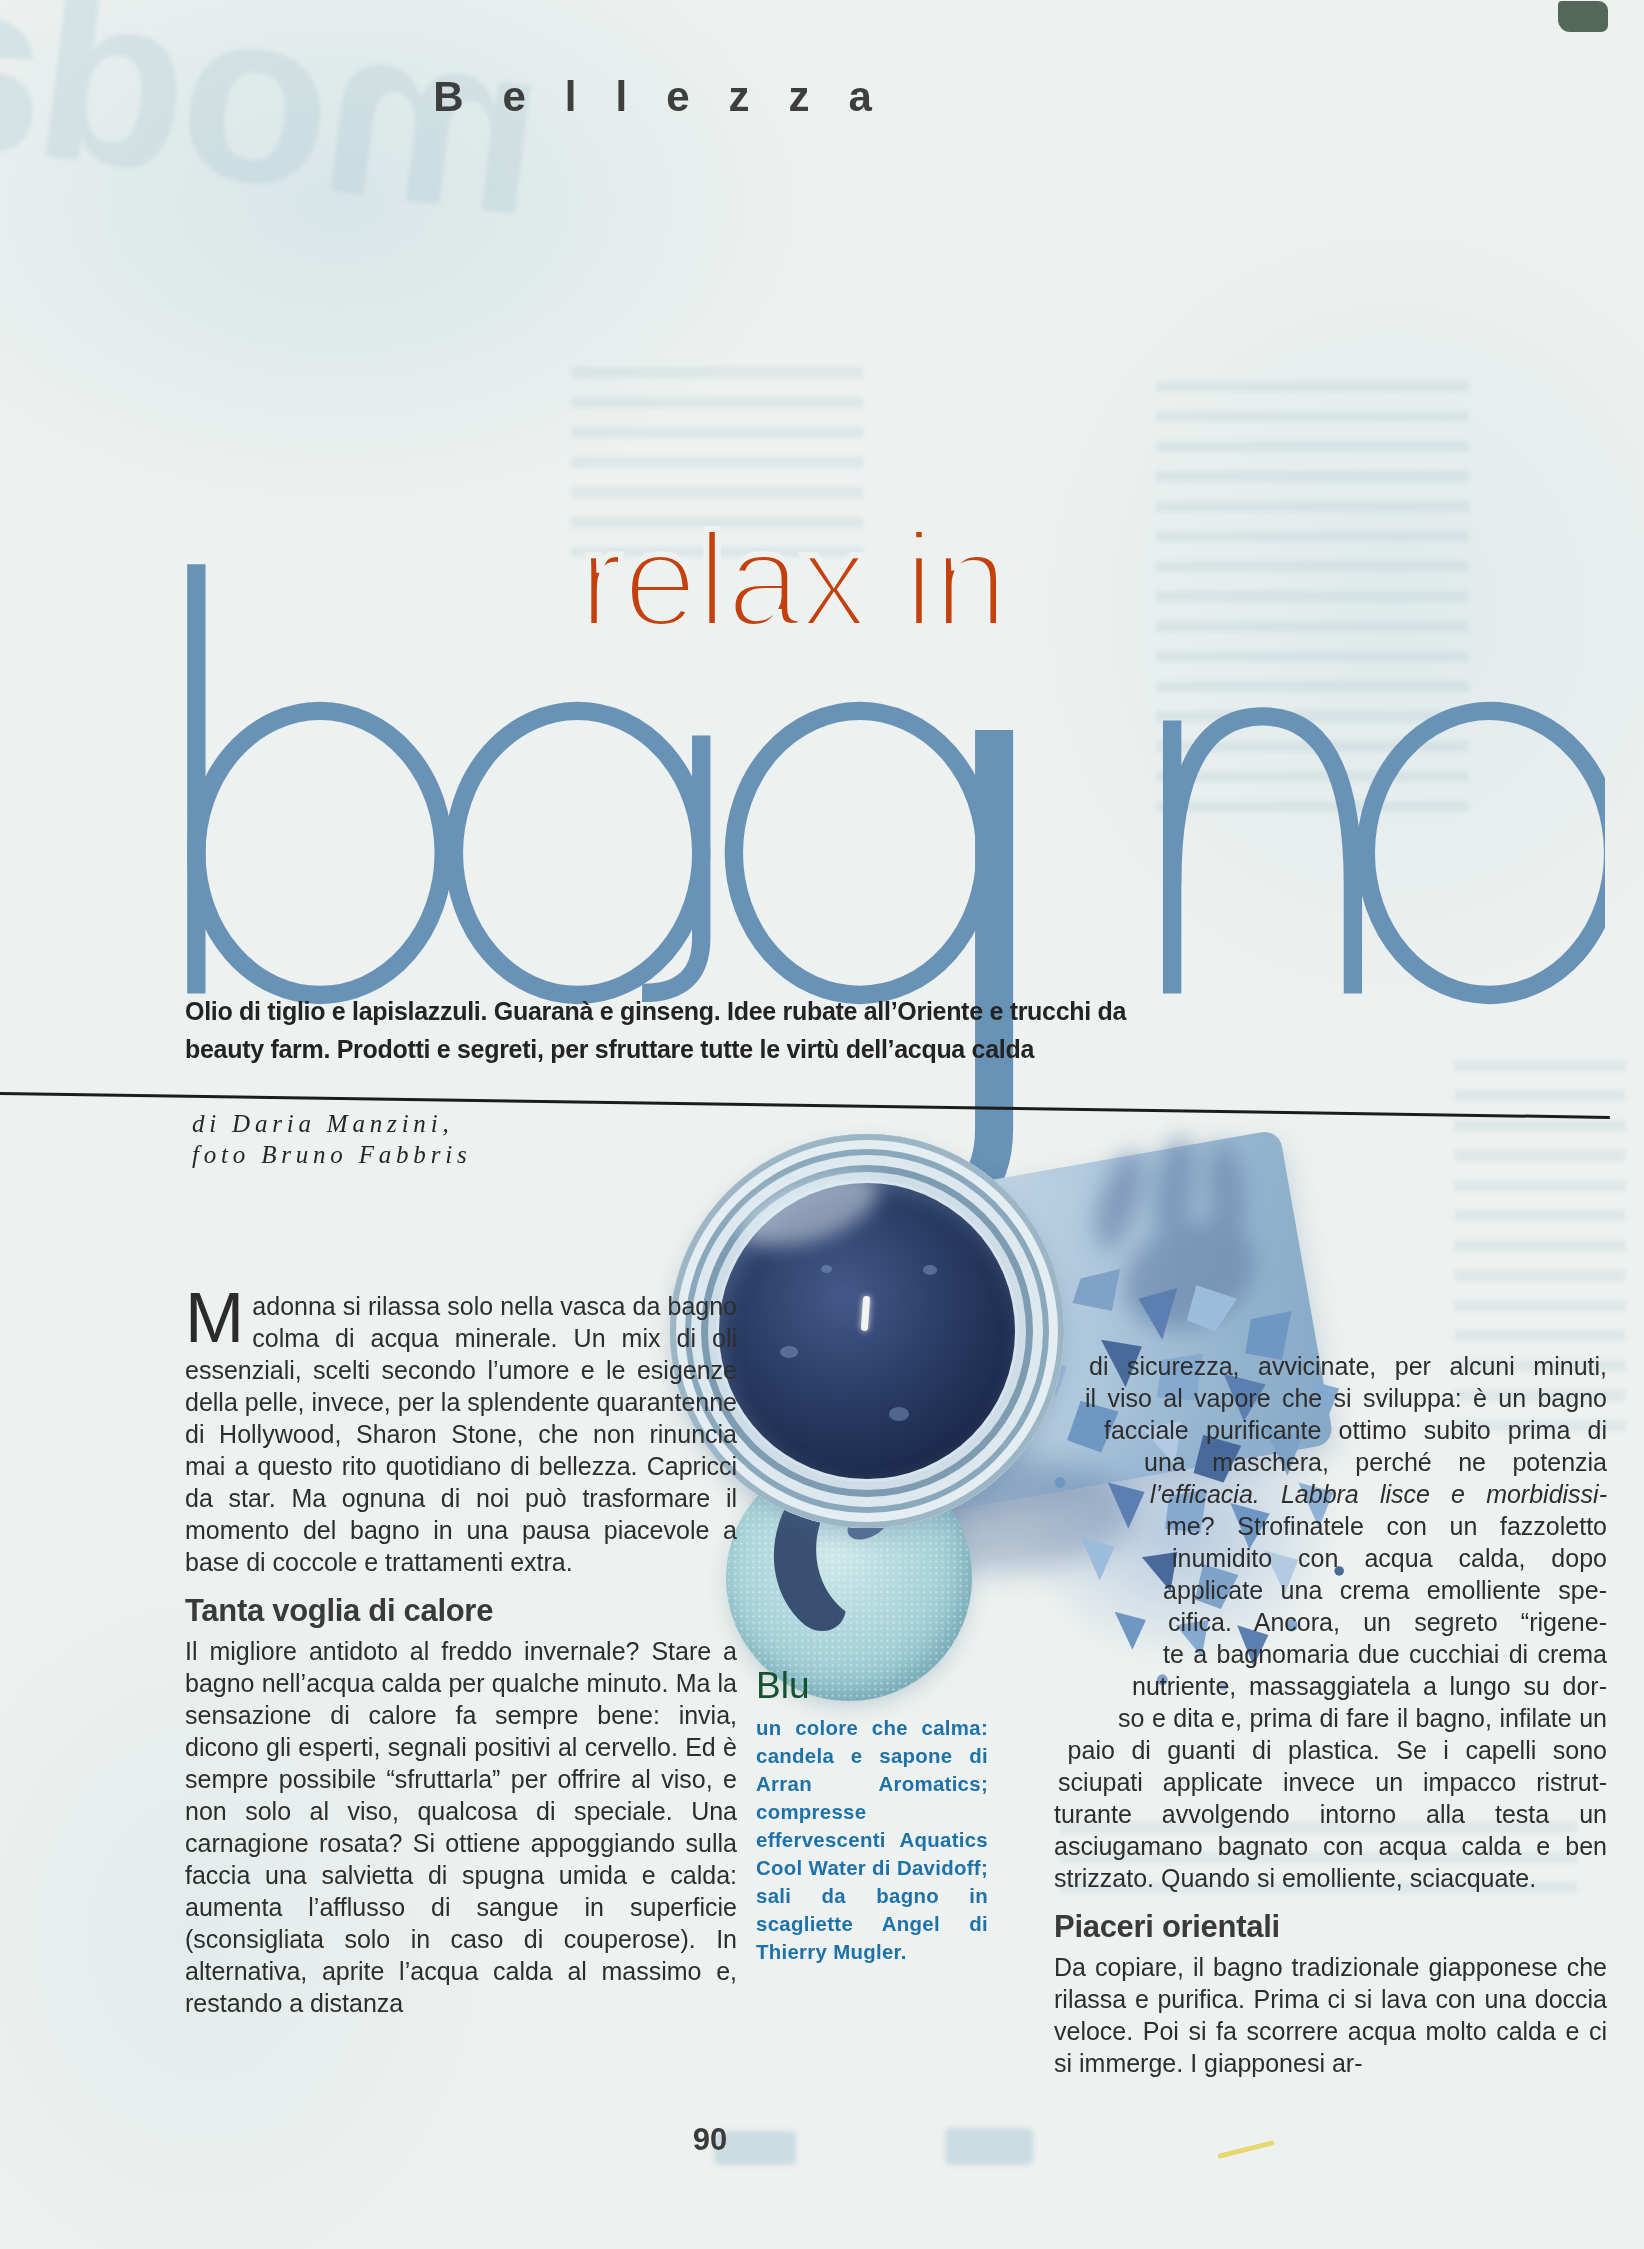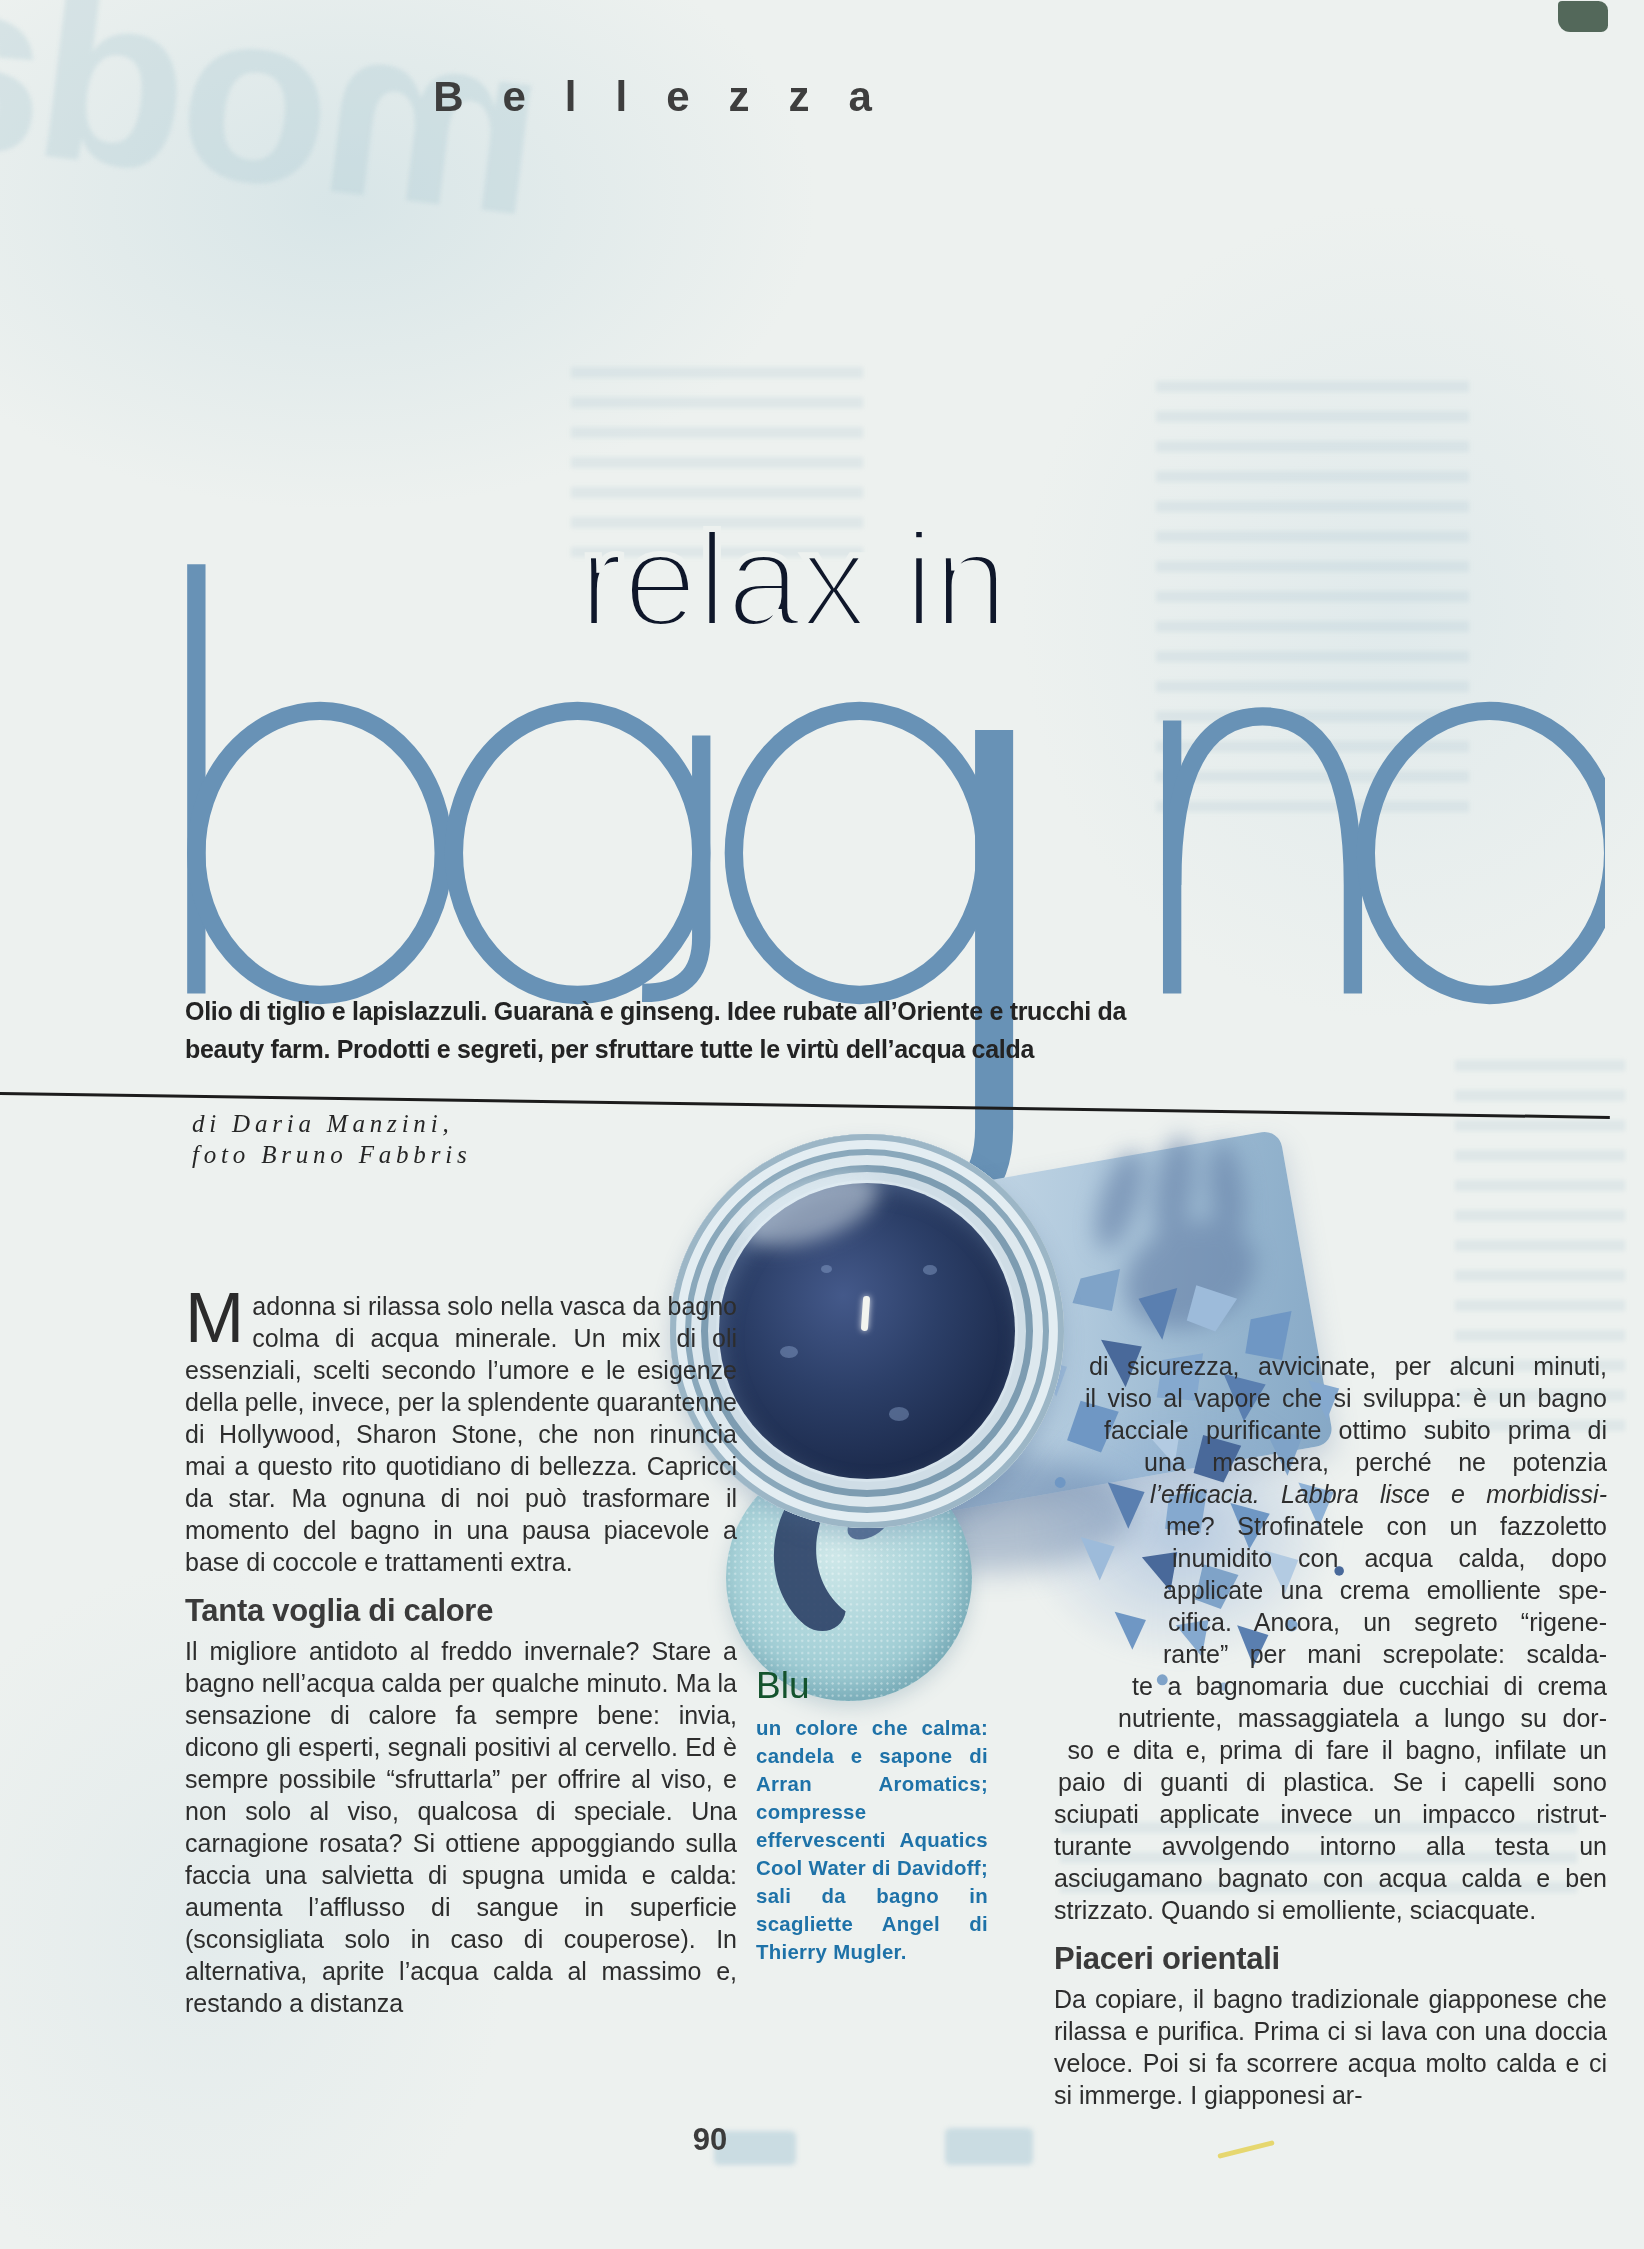--- a/index.html
+++ b/index.html
@@ -24,21 +24,21 @@
   .gn2{left:945px;top:2128px;width:88px;height:37px;}
   .scan-mark{position:absolute;left:1558px;top:1.4px;width:50px;height:31px;background:#37503f;
     border-radius:4.1px 9.5px 6.8px 12.2px;opacity:.85;}
 
   
   .kicker{position:absolute;left:0;top:73px;width:1344px;text-align:center;
     font-size:42px;font-weight:bold;letter-spacing:39px;color:#3e3e3e;}
 
   
   .title-overline{position:absolute;left:579px;top:504px;font-size:133px;font-weight:normal;
-    color:#0f172a;letter-spacing:0px;-webkit-text-stroke:6.1px #edf1ef;}
+    color:#c2410c;letter-spacing:0px;-webkit-text-stroke:6.1px #edf1ef;}
   .title-svg{position:absolute;left:178px;top:504px;}
 
   
   .subtitle{position:absolute;left:185px;top:992px;width:1332px;z-index:6;
     font-size:25px;font-weight:bold;line-height:38px;color:#232323;letter-spacing:-0.3px;}
   .rule{position:absolute;left:0px;top:1092px;width:1610px;height:3.4px;background:#1c1c1c;
     transform:rotate(0.85deg);transform-origin:left center;z-index:6;}
   .byline{position:absolute;left:192px;top:1108px;z-index:6;font-family:"Liberation Serif",serif;
     font-style:italic;font-size:25px;line-height:31px;letter-spacing:4.8px;color:#262626;}
 
@@ -241,21 +241,20 @@
     <div class="jlines">
         <div class="jl">di sicurezza, avvicinate, per alcuni minuti,</div>
         <div class="jl">il viso al vapore che si sviluppa: è un bagno</div>
         <div class="jl">facciale purificante ottimo subito prima di</div>
         <div class="jl">una maschera, perché ne potenzia</div>
         <div class="jl">l’efficacia. Labbra lisce e morbidissi-</div>
         <div class="jl">me? Strofinatele con un fazzoletto</div>
         <div class="jl">inumidito con acqua calda, dopo</div>
         <div class="jl">applicate una crema emolliente spe-</div>
         <div class="jl">cifica. Ancora, un segreto “rigene-</div>
-        <div class="jl">rante” per mani screpolate: scalda-</div>
         <div class="jl">te a bagnomaria due cucchiai di crema</div>
         <div class="jl">nutriente, massaggiatela a lungo su dor-</div>
         <div class="jl">so e dita e, prima di fare il bagno, infilate un</div>
         <div class="jl">paio di guanti di plastica. Se i capelli sono</div>
         <div class="jl">sciupati applicate invece un impacco ristrut-</div>
         <div class="jl">turante avvolgendo intorno alla testa un</div>
         <div class="jl">asciugamano bagnato con acqua calda e ben</div>
         <div class="jl">strizzato. Quando si emolliente, sciacquate.</div>
       </div>
     <h2 class="sec">Piaceri orientali</h2>

